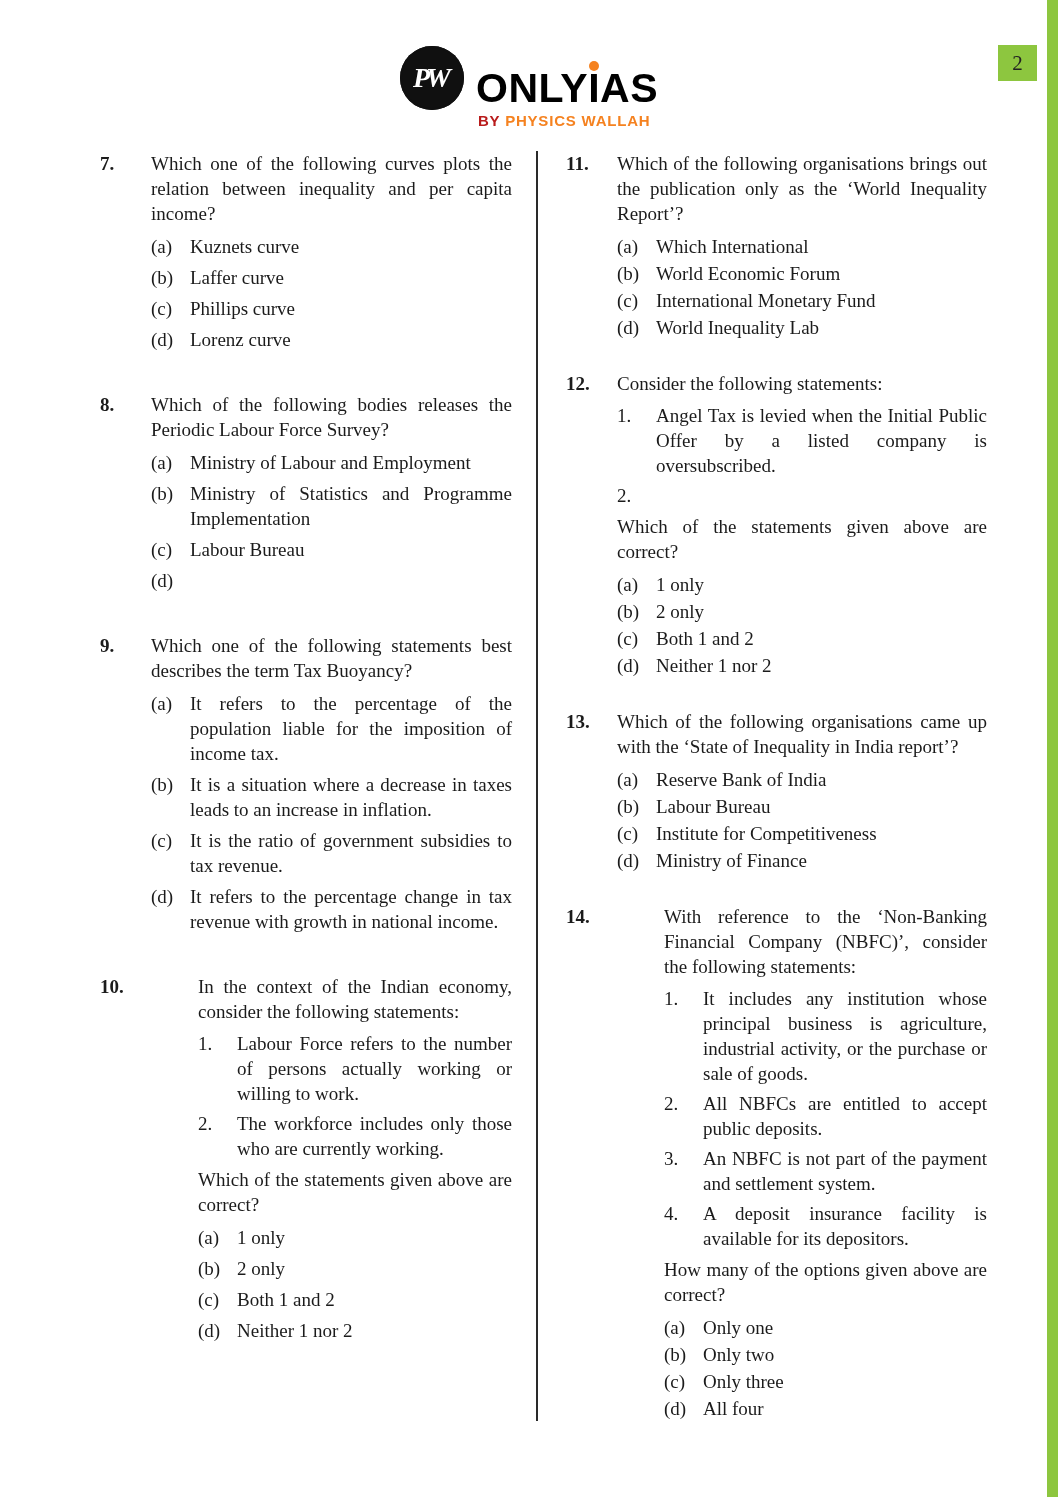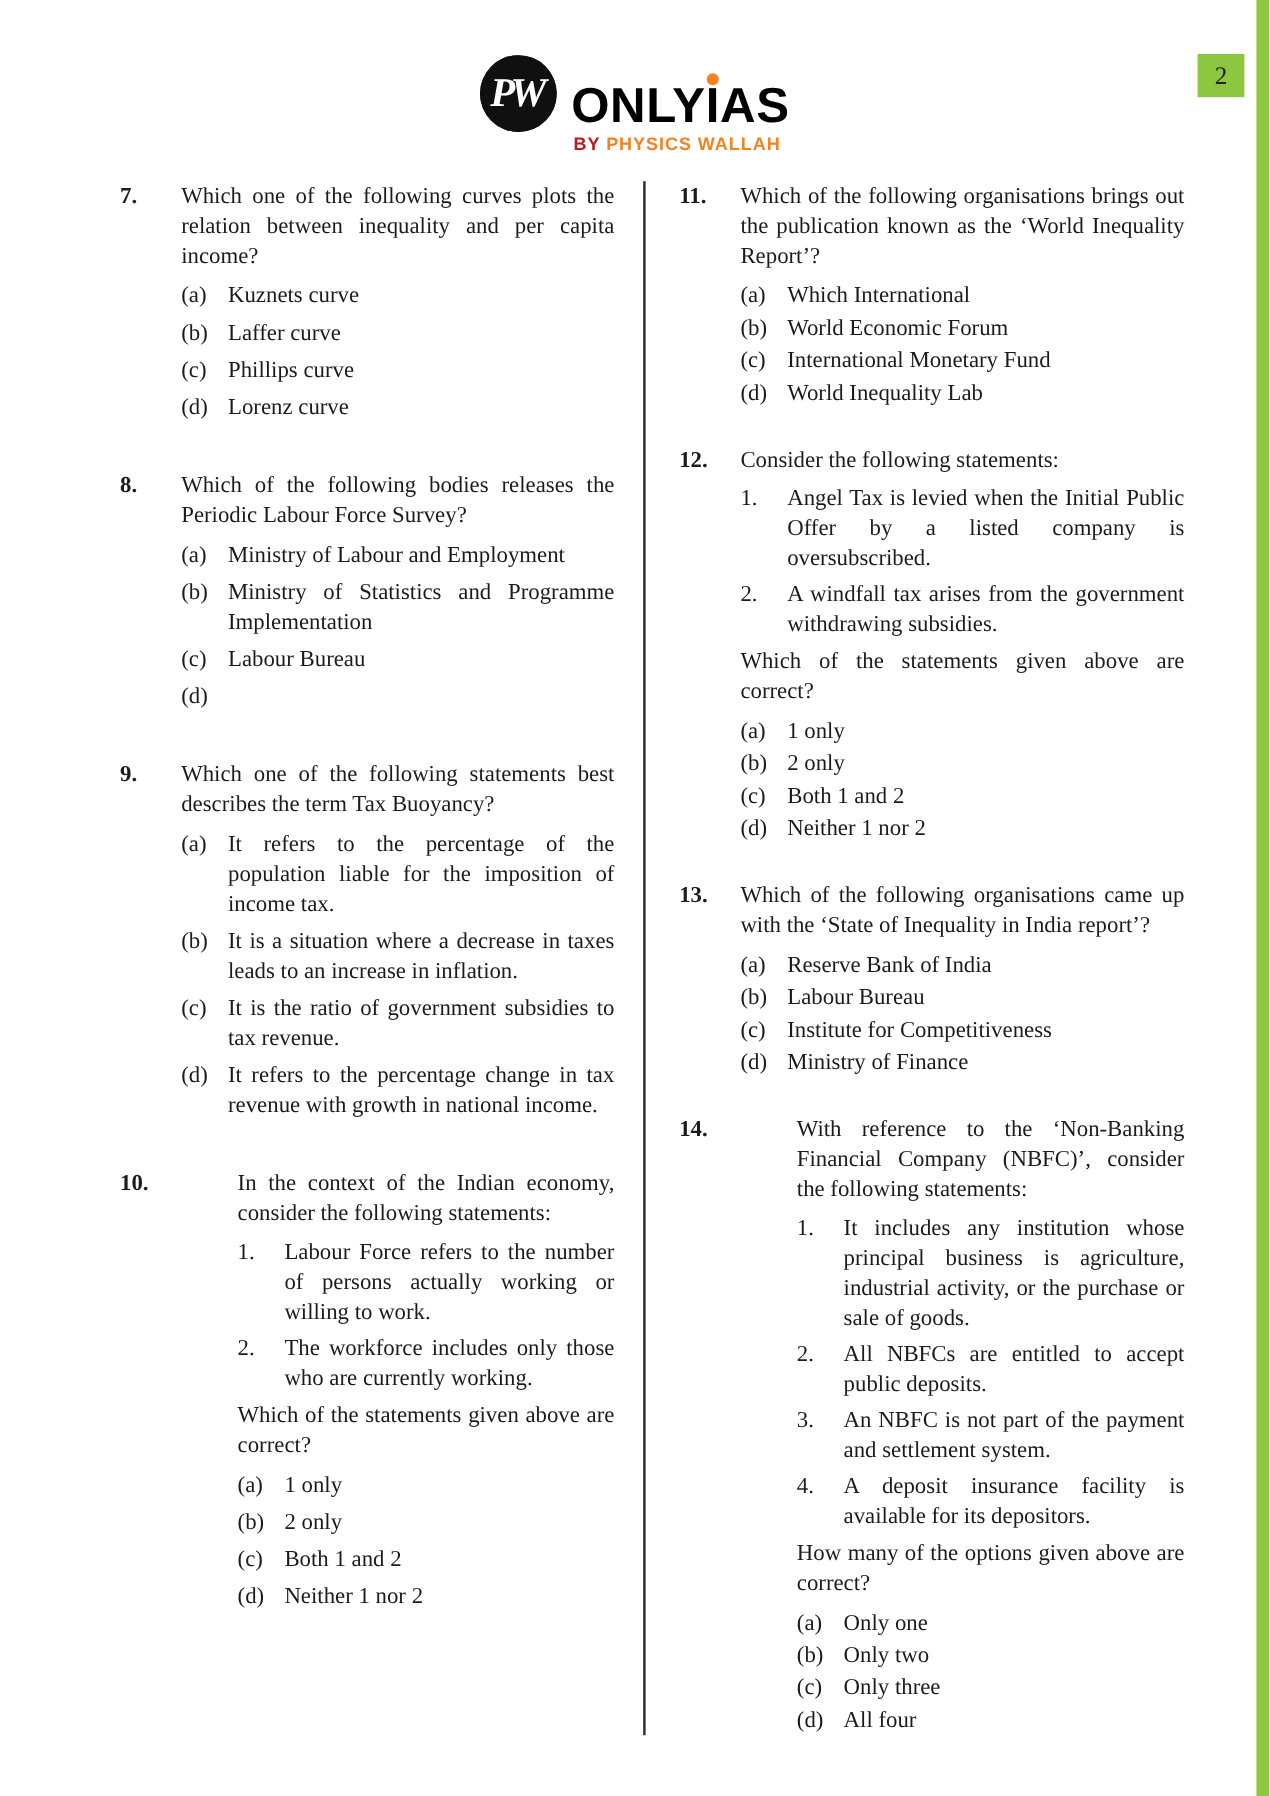--- a/index.html
+++ b/index.html
@@ -46,21 +46,21 @@
   .logo { display: flex; align-items: center; gap: 12px; }
   .logo-circle {
     width: 64px; height: 64px;
     border-radius: 50%;
     background: #101010;
     color: #ffffff;
     display: flex; align-items: center; justify-content: center;
     font-family: "Liberation Serif", serif;
     font-style: italic;
     font-weight: bold;
-    font-size: 34px;
+    font-size: 28px;
     letter-spacing: -4px;
     padding-right: 4px;
     box-shadow: inset 0 0 0 2px #101010;
   }
   .logo-text { display: flex; flex-direction: column; margin-top: 41px; }
   .brand-line {
     font-family: "Liberation Sans", sans-serif;
     font-weight: bold;
     font-size: 41px;
     line-height: 1.02;
@@ -266,21 +266,21 @@
               </div>
             </div>
     </div>
   </article>
       </section>
     <div class="divider"></div>
     <section class="col col-right" id="col-right">
         <article class="question">
     <span class="q-num">11.</span>
     <div class="q-body">
-      <p class="q-text">Which of the following organisations brings out the publication known as the ‘World Inequality Report’?</p>
+      <p class="q-text">Which of the following organisations brings out the publication only as the ‘World Inequality Report’?</p>
 
       <div class="options">
               <div class="option">
                 <span class="opt-label">(a)</span>
                 <span class="opt-text">Which International</span>
               </div>
               <div class="option">
                 <span class="opt-label">(b)</span>
                 <span class="opt-text">World Economic Forum</span>
               </div>
@@ -299,21 +299,20 @@
     <span class="q-num">12.</span>
     <div class="q-body">
       <p class="q-text">Consider the following statements:</p>
       <div class="statements">
               <div class="statement">
                 <span class="st-label">1.</span>
                 <span class="st-text">Angel Tax is levied when the Initial Public Offer by a listed company is oversubscribed.</span>
               </div>
               <div class="statement">
                 <span class="st-label">2.</span>
-                <span class="st-text">A windfall tax arises from the government withdrawing subsidies.</span>
               </div>
             </div>
       <p class="q-stem2">Which of the statements given above are correct?</p>
       <div class="options">
               <div class="option">
                 <span class="opt-label">(a)</span>
                 <span class="opt-text">1 only</span>
               </div>
               <div class="option">
                 <span class="opt-label">(b)</span>

